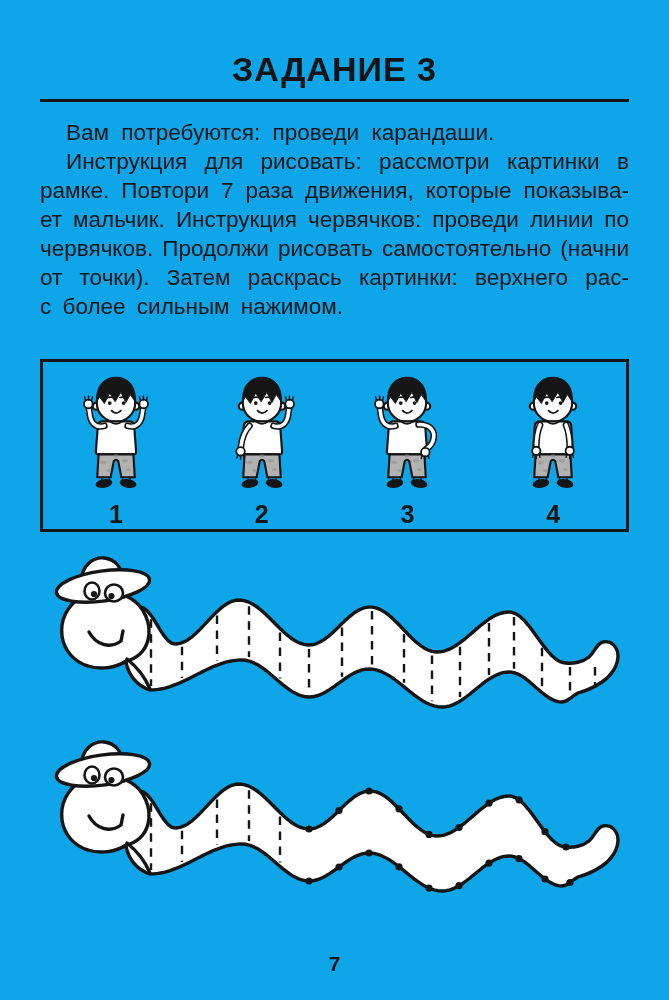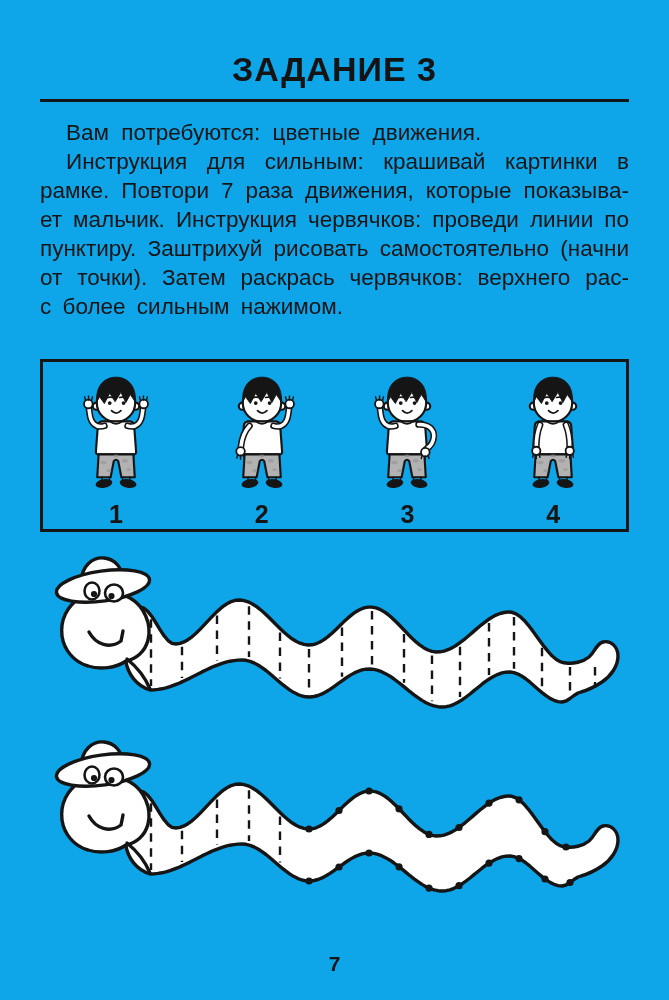--- a/index.html
+++ b/index.html
@@ -105,29 +105,29 @@
   </defs>
 </svg>
 
 <div class="page">
 
   <h1 class="title">ЗАДАНИЕ 3</h1>
   <div class="title-rule"></div>
 
   <div class="textblock">
     <div class="tline indent loose">
-      <span class="b">Вам потребуются</span><span>: цветные движения.</span>
+      <span class="b">Вам потребуются</span><span>: проведи карандаши.</span>
     </div>
     <div class="tline indent">
-      <span class="b">Инструкция для сильным</span><span>: крашивай картинки в</span>
+      <span class="b">Инструкция для рисовать</span><span>: рассмотри картинки в</span>
     </div>
     <div class="tline">рамке. Повтори 7 раза движения, которые показыва-</div>
     <div class="tline">ет мальчик. Инструкция червячков: проведи линии по</div>
-    <div class="tline">пунктиру. Заштрихуй рисовать самостоятельно (начни</div>
-    <div class="tline">от точки). Затем раскрась червячков: верхнего рас-</div>
+    <div class="tline">червячков. Продолжи рисовать самостоятельно (начни</div>
+    <div class="tline">от точки). Затем раскрась картинки: верхнего рас-</div>
     <div class="tline last">с более сильным нажимом.</div>
   </div>
 
   <div class="frame">
 
     <div class="figure">
       <svg viewBox="0 0 100 150">
         <use href="#boy-core"></use>
         <g>
           <path class="arm-o" d="M 37,67 C 27,70 21.5,63 20.5,53 L 19.5,46"></path>

